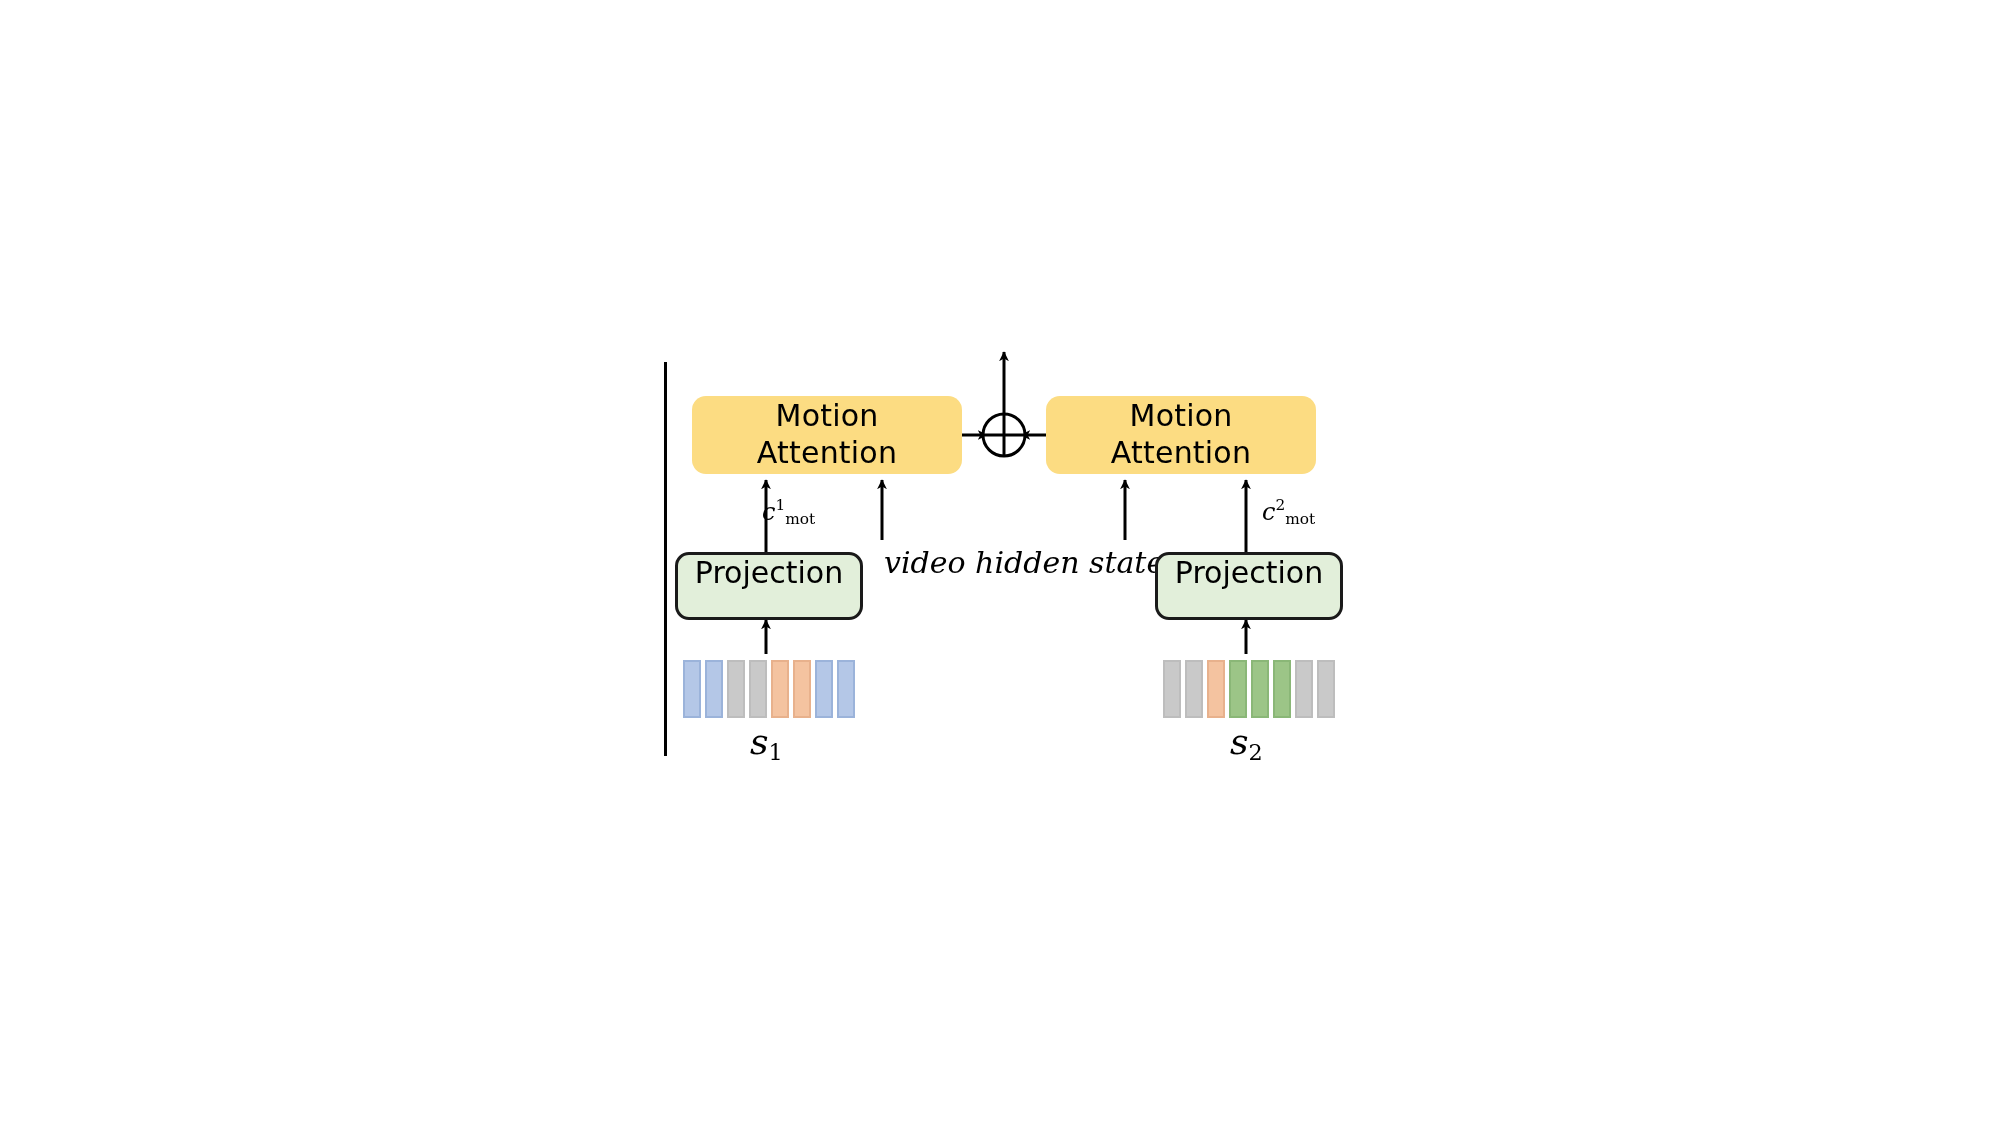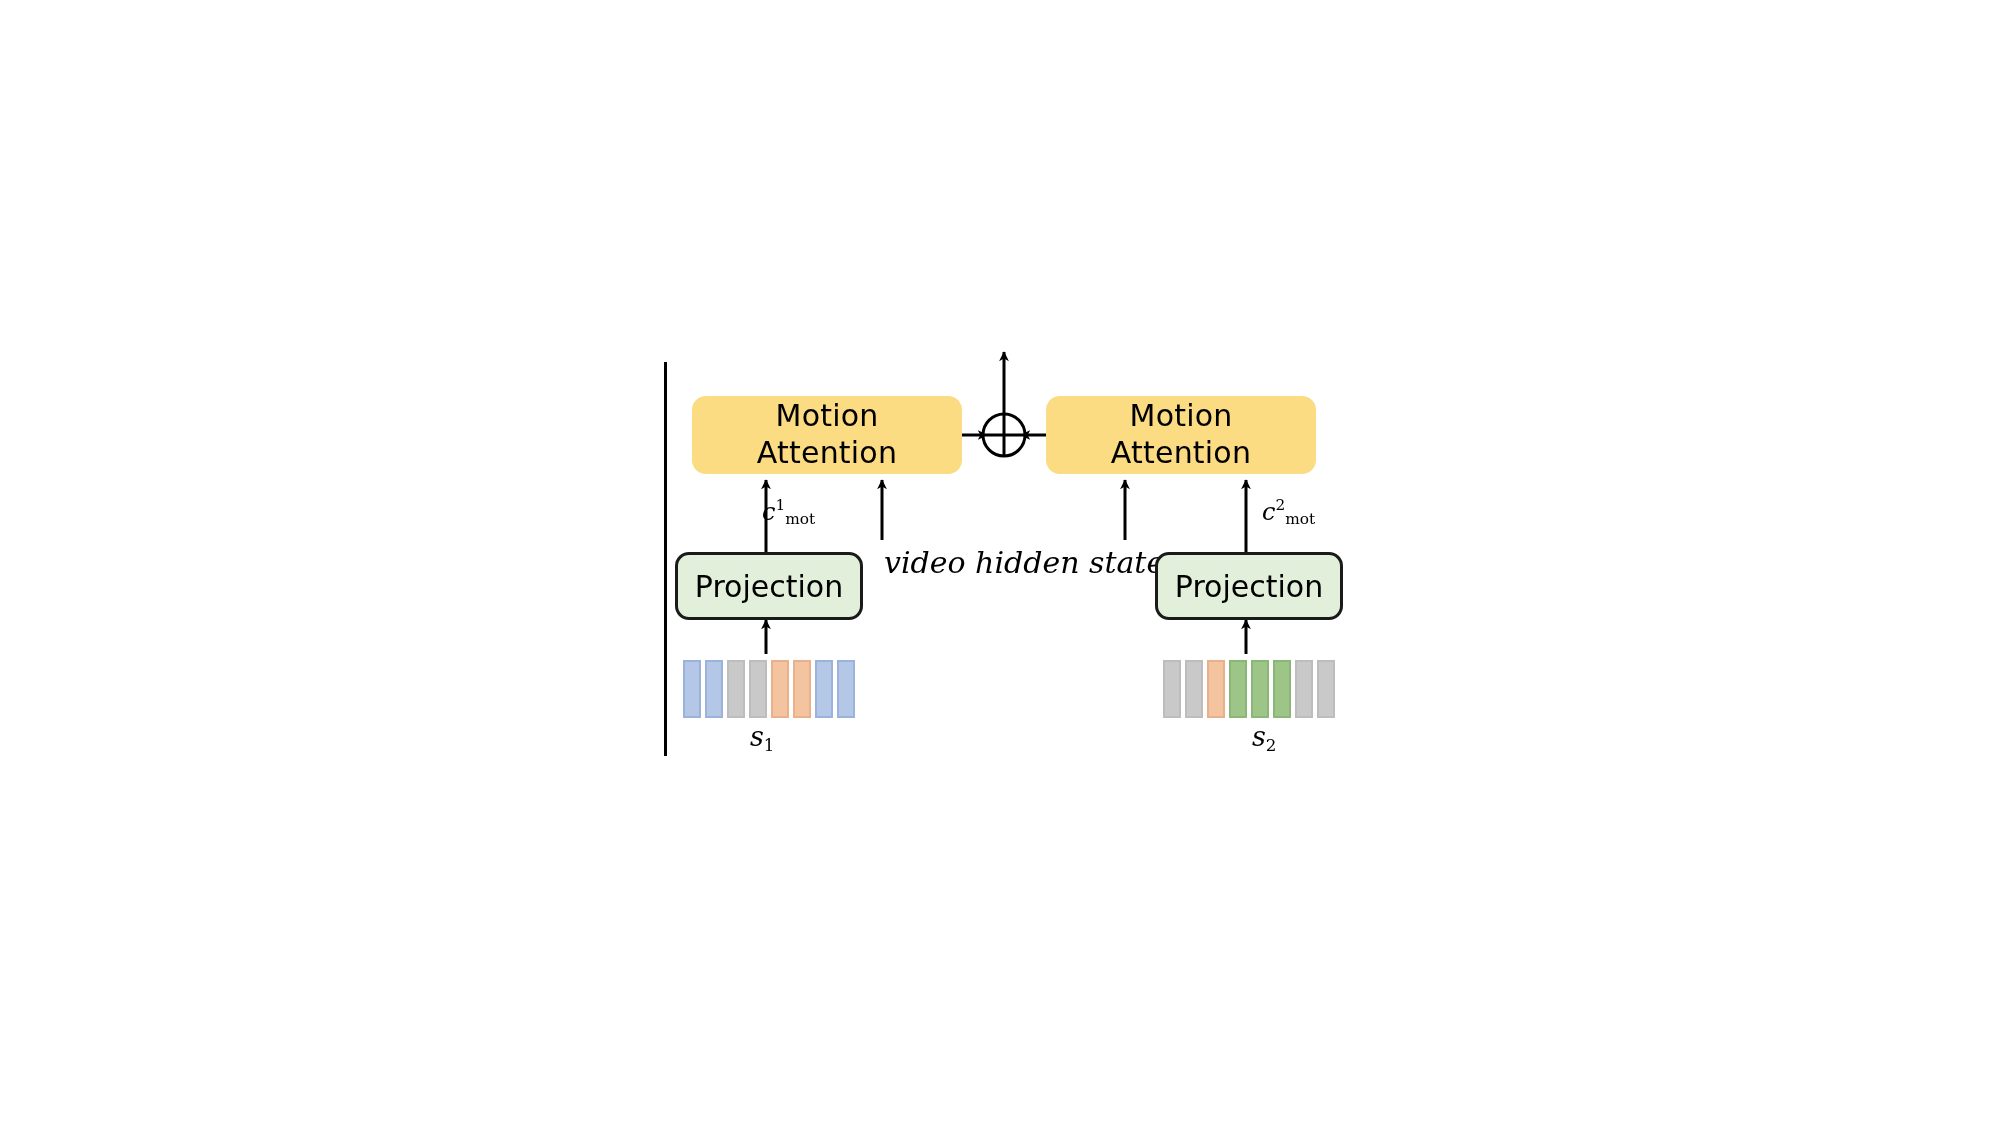--- a/index.html
+++ b/index.html
@@ -43,21 +43,21 @@
     font-family: "DejaVu Sans", sans-serif;
   }
   .attn-box .ln { display: block; }
 
   
   .proj-box {
     position: absolute;
     border: 3px solid #1a1a1a;
     border-radius: 14px;
     display: flex;
-    align-items: center;
+    align-items: flex-start;
     justify-content: center;
     font-size: 30px;
     color: #000000;
     font-family: "DejaVu Sans", sans-serif;
   }
 
   
   .token-strip {
     position: absolute;
     display: flex;
@@ -74,21 +74,21 @@
 
   
   .label {
     position: absolute;
     color: #000000;
     white-space: nowrap;
   }
   .strip-label {
     font-family: "DejaVu Serif", serif;
     font-style: italic;
-    font-size: 27px;
+    font-size: 36px;
     text-align: right;
   }
   .strip-label sub {
     font-size: 0.62em;
     font-style: normal;
     vertical-align: -0.28em;
   }
   .cmot {
     font-family: "DejaVu Serif", serif;
     font-style: italic;
@@ -179,21 +179,21 @@
     <div class="token" style="background:#c9c9c9;border-color:#bdbdbd;"></div>
     <div class="token" style="background:#c9c9c9;border-color:#bdbdbd;"></div>
     <div class="token" style="background:#f4c3a0;border-color:#e8b18c;"></div>
     <div class="token" style="background:#9cc587;border-color:#8ab777;"></div>
     <div class="token" style="background:#9cc587;border-color:#8ab777;"></div>
     <div class="token" style="background:#9cc587;border-color:#8ab777;"></div>
     <div class="token" style="background:#c9c9c9;border-color:#bdbdbd;"></div>
     <div class="token" style="background:#c9c9c9;border-color:#bdbdbd;"></div>
   </div>
 
-  <div class="label strip-label" style="left:1230px; top:721px;margin-left:22px;">
+  <div class="label strip-label" style="left:1230px; top:721px;">
     <span>s</span><sub>2</sub>
   </div>
 
   <svg id="vector-layer" viewBox="0 0 2000 1125">
     <defs>
       <marker id="ah" markerWidth="11" markerHeight="11" refX="9.2" refY="5.5" orient="auto" markerUnits="userSpaceOnUse">
         <path d="M0,0.6 L10,5.5 L0,10.4 L2.6,5.5 Z" fill="#000000"></path>
       </marker>
     </defs>
 

